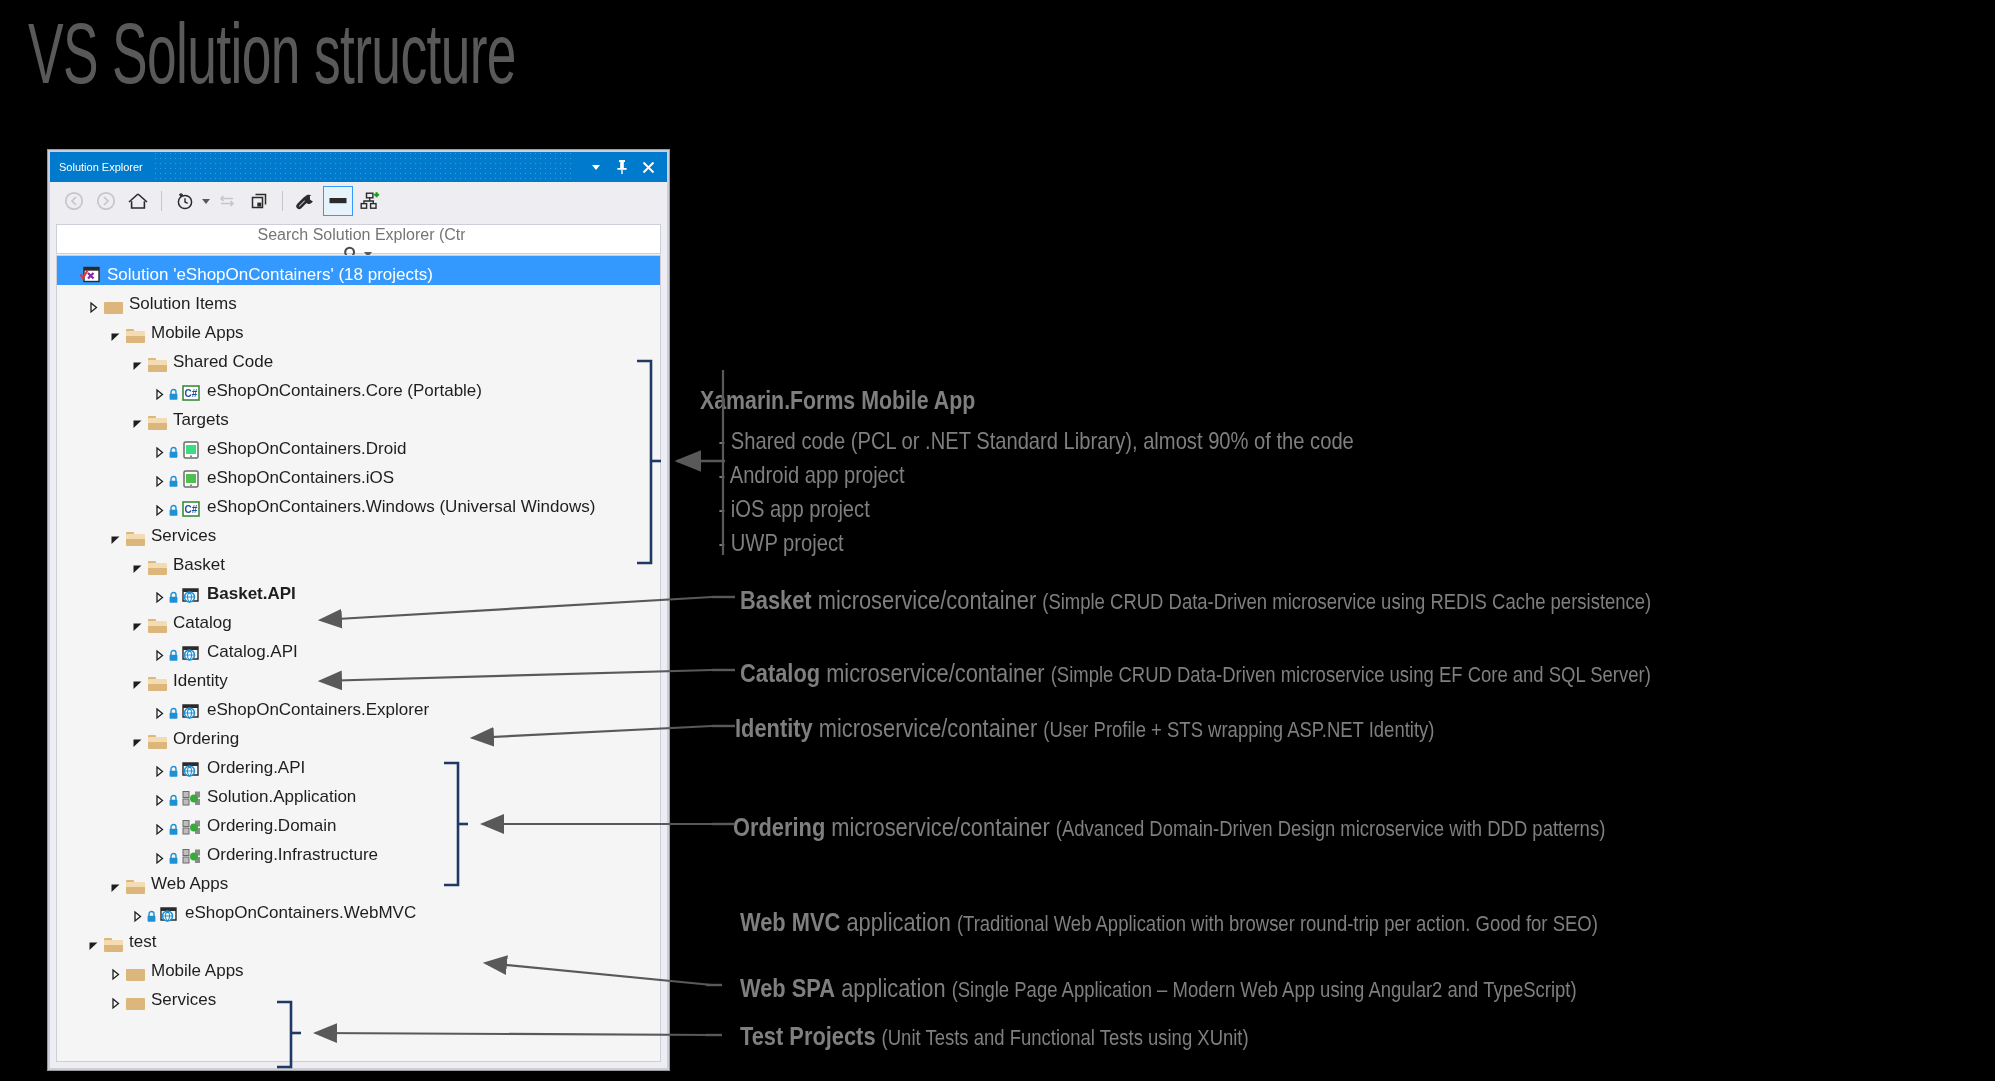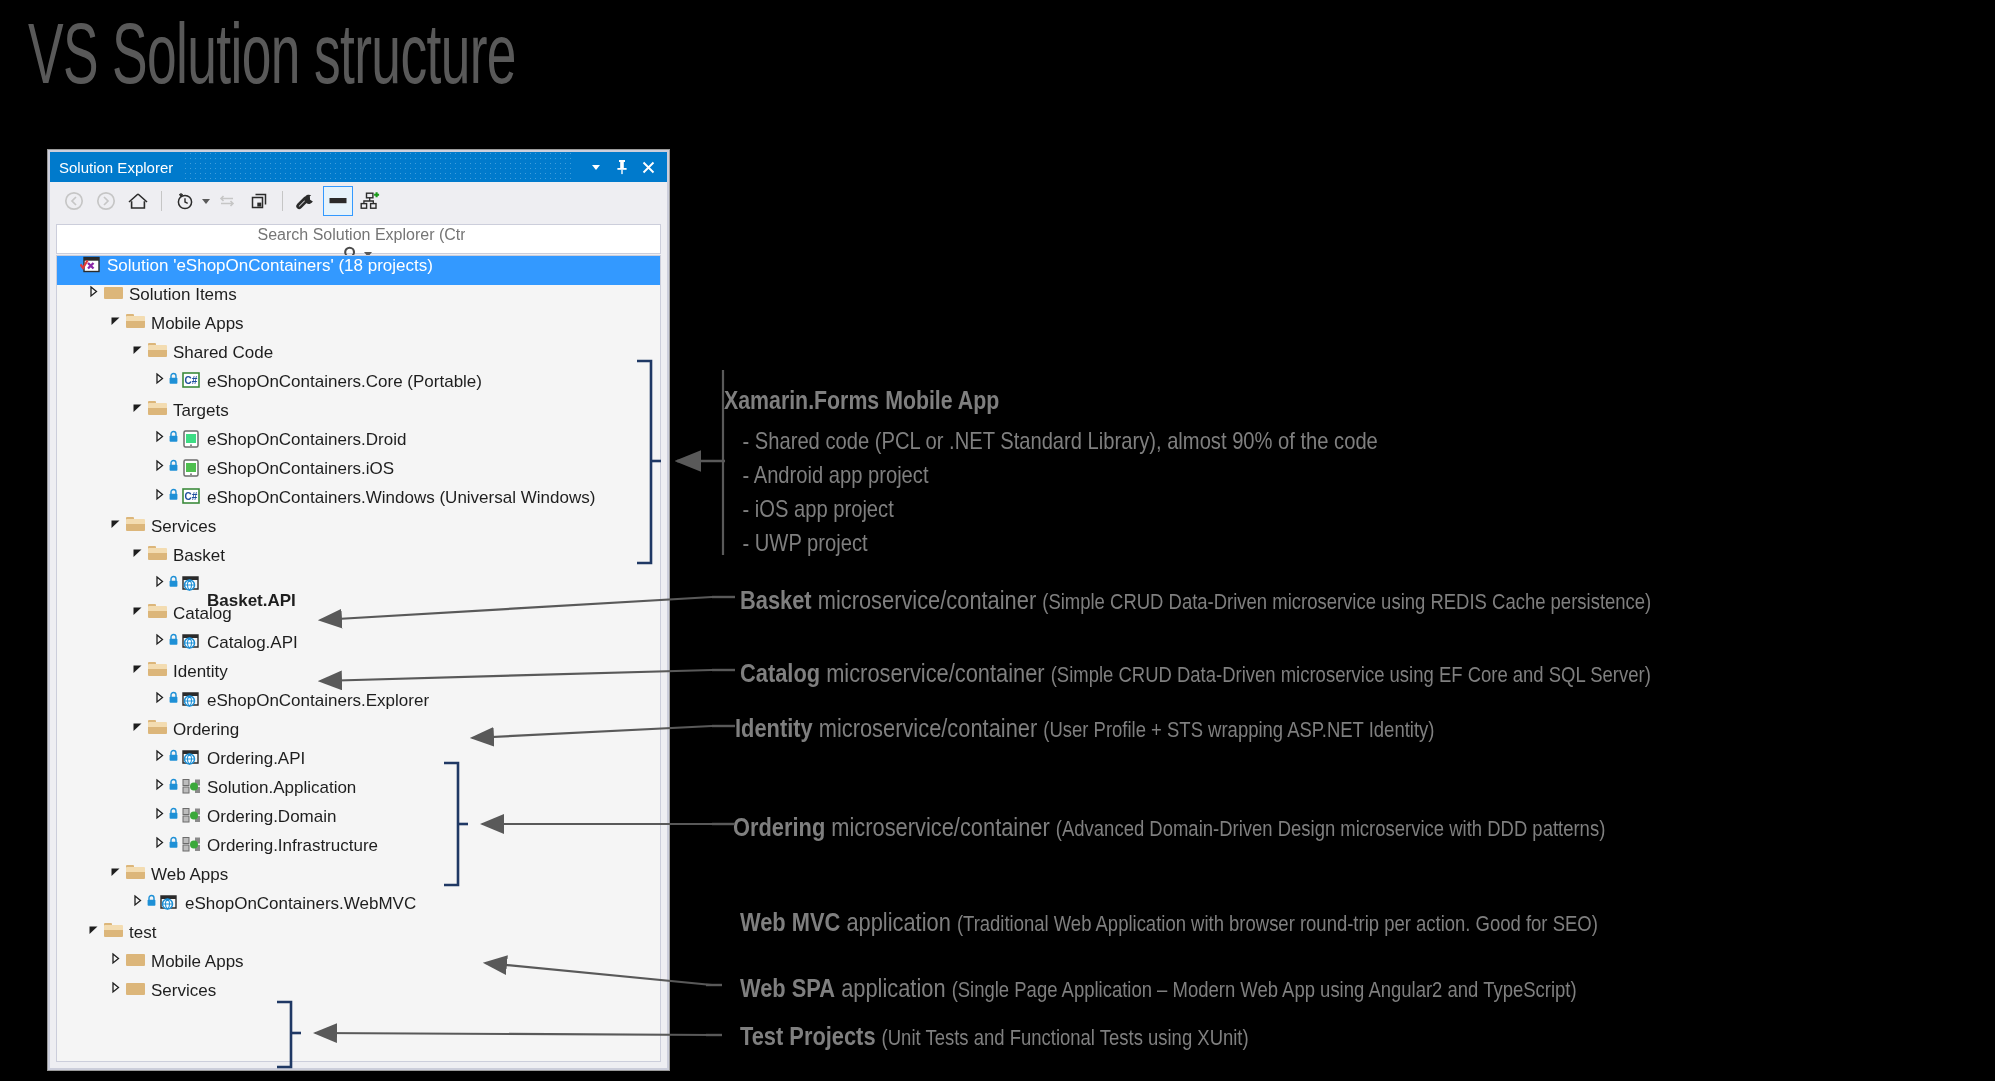--- a/index.html
+++ b/index.html
@@ -35,21 +35,21 @@
     box-sizing:border-box;
     box-shadow:0 0 0 1px #9a9a9a;
   }
   .se-titlebar{
     height:30px;background:#007acc;
     display:flex;align-items:center;
     padding:0 6px 0 9px;
     position:relative;
   }
   .se-title-text{
-    color:#ffffff;font-size:15px;
+    color:#ffffff;font-size:11px;
     white-space:nowrap;
     font-family:"Liberation Sans", sans-serif;
   }
   .se-title-dots{
     flex:1;height:30px;margin:0 10px;
     background-image:radial-gradient(#4ca6e0 0.9px, transparent 1px);
     background-size:5px 5px;
     background-position:0 9px;
     opacity:.85;
   }
@@ -91,21 +91,21 @@
   }
   .se-search .mag{padding:0 4px 0 0;display:flex;align-items:center;gap:3px;}
 
   .se-tree{
     position:absolute;left:6px;right:6px;top:103px;bottom:6px;
     background:#f5f5f5;border:1px solid #cccedb;
     box-sizing:border-box;
     overflow:hidden;
   }
   .row{
-    height:29px;display:flex;align-items:flex-start;
+    height:29px;display:flex;align-items:flex-end;
     font-size:17px;color:#1e1e1e;
     white-space:nowrap;
     font-family:"Liberation Sans", sans-serif;
   }
   .row.selected{background:#3399ff;color:#ffffff;}
   .exp{width:17px;display:flex;align-items:center;justify-content:center;flex:0 0 17px;}
   .ico{width:22px;flex:0 0 22px;display:flex;align-items:center;justify-content:center;margin-right:3px;}
   .lock{width:11px;flex:0 0 11px;display:flex;align-items:center;justify-content:center;margin-right:1px;}
   .lbl{padding-left:2px;}
   .lbl.bold{font-weight:bold;margin-top:16px;}
@@ -718,21 +718,21 @@
         <span class="ico">
           <span class="folder plain">
             <span class="body" style="background:#dcb67a"></span>
           </span>
         </span>
         <span class="lbl">Services</span>
       </div>
     </div>
 </div>
 
-<div class="ann-block" style="left:724px;top:385px;">
+<div class="ann-block" style="left:700px;top:385px;">
   <div style="font-size:26px;font-weight:bold;color:#7f7f7f;transform:scaleX(.82);transform-origin:left top;">Xamarin.Forms Mobile App</div>
   <div style="margin-top:8px;font-size:24px;color:#7f7f7f;line-height:1.42;transform:scaleX(.84);transform-origin:left top;padding-left:22px;">
     <div>- Shared code (PCL or .NET Standard Library), almost 90% of the code</div>
     <div>- Android app project</div>
     <div>- iOS app project</div>
     <div>- UWP project</div>
   </div>
 </div>
 
 <div id="ann-items">

